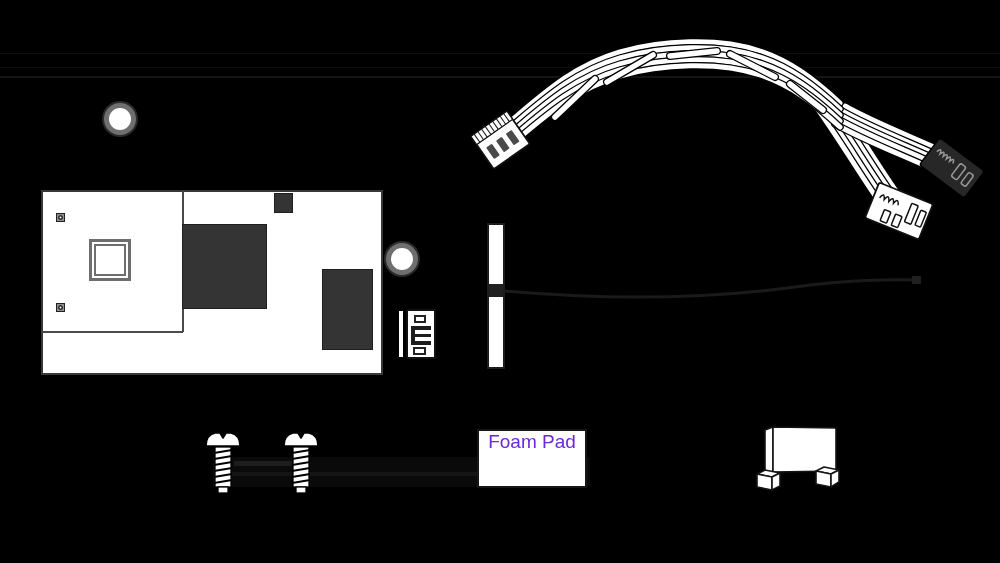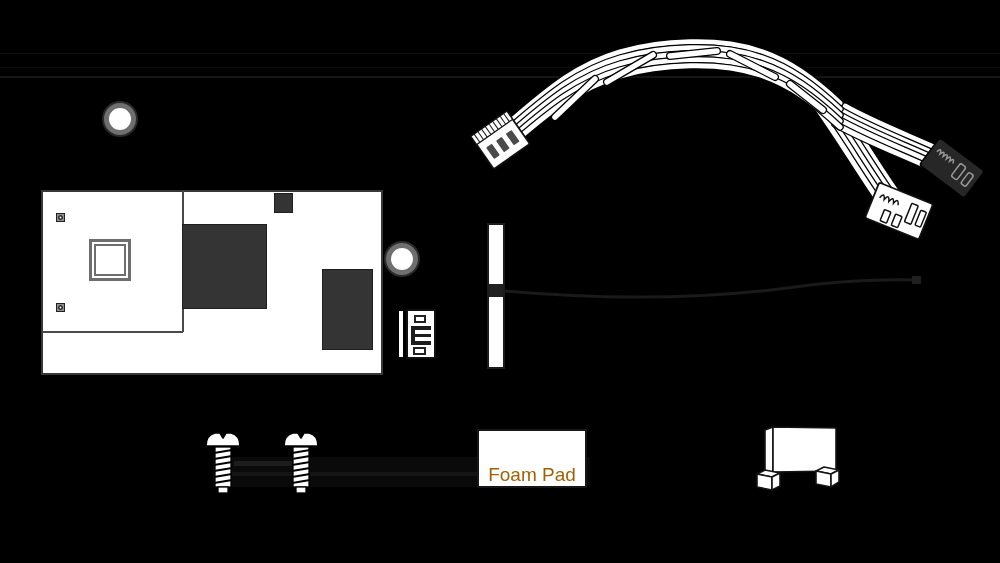--- a/index.html
+++ b/index.html
@@ -62,22 +62,22 @@
   .antenna-bar {
     position: absolute; left: 487px; top: 223px; width: 18px; height: 146px;
     background: #fff; border: 2px solid #1c1c1c;
   }
   .antenna-conn { position: absolute; left: 489px; top: 284px; width: 14px; height: 13px; background: #1f1f1f; }
 
   
   .foam-pad {
     position: absolute; left: 477px; top: 429px; width: 110px; height: 59px;
     background: #fff; border: 2px solid #161616;
-    display: flex; align-items: flex-end; justify-content: center;
-    font-size: 19px; color: #a16207;
+    display: flex; align-items: flex-start; justify-content: center;
+    font-size: 19px; color: #6d28d9;
   }
 
   svg { position: absolute; overflow: visible; }
   .svg-harness { left: 455px; top: 22px; }
   .svg-antcable { left: 495px; top: 272px; }
   .svg-screws { left: 193px; top: 432px; }
   .svg-bracket { left: 750px; top: 418px; }
 </style>
 </head>
 <body>

